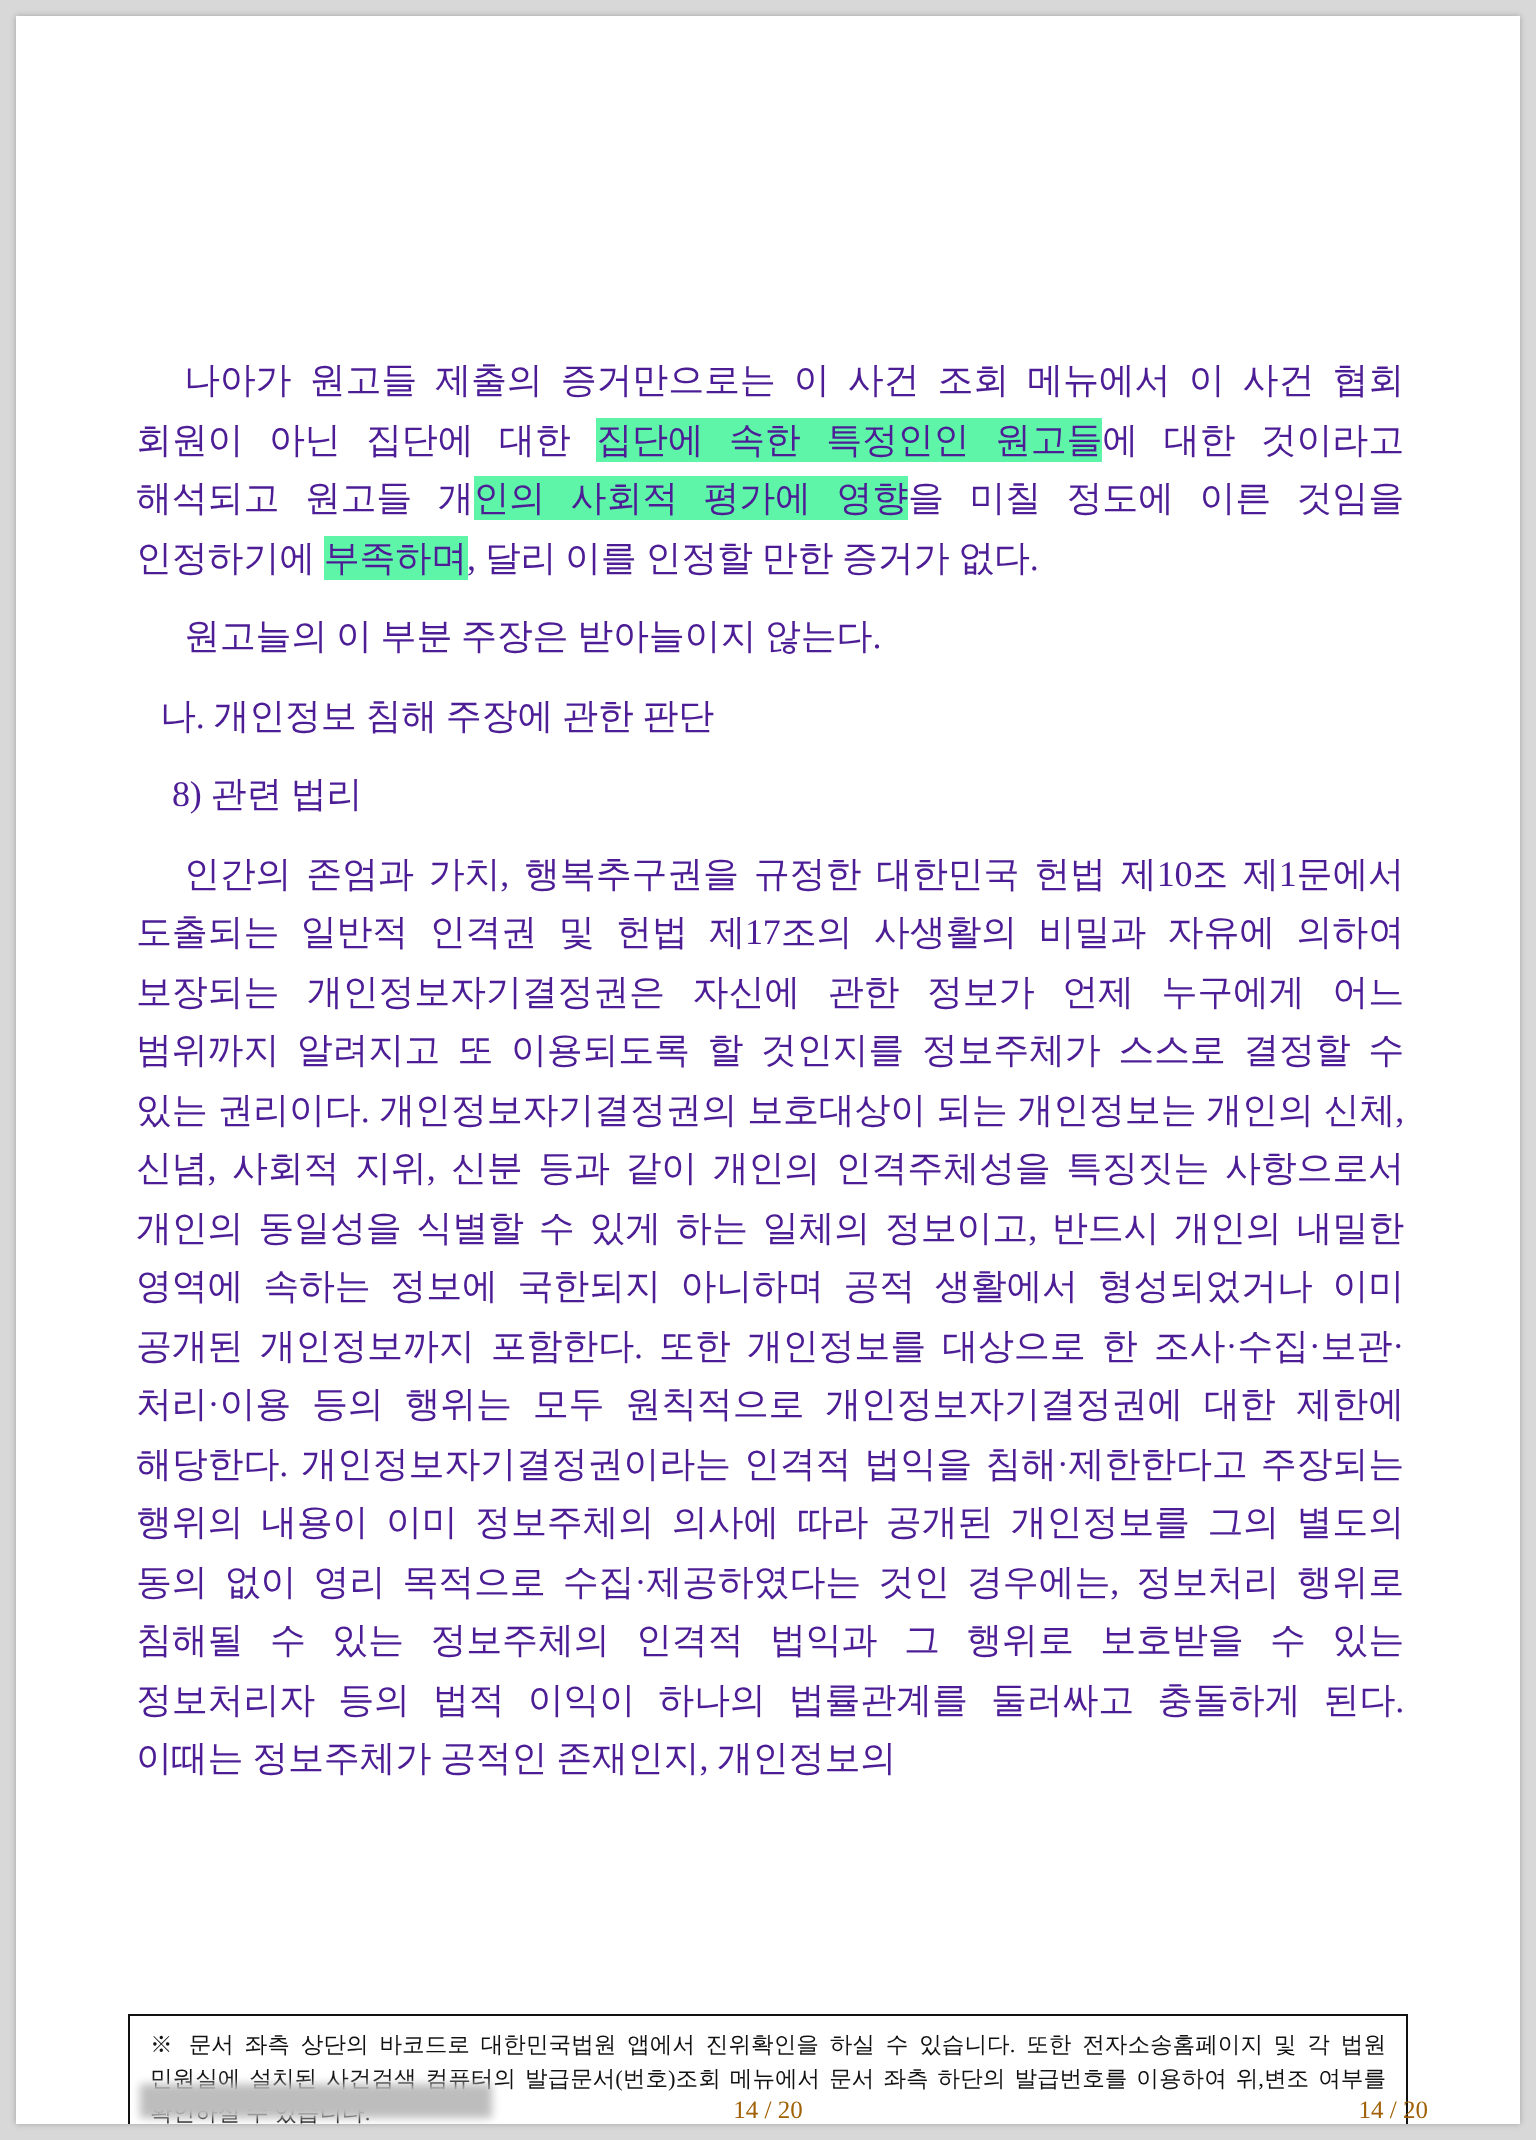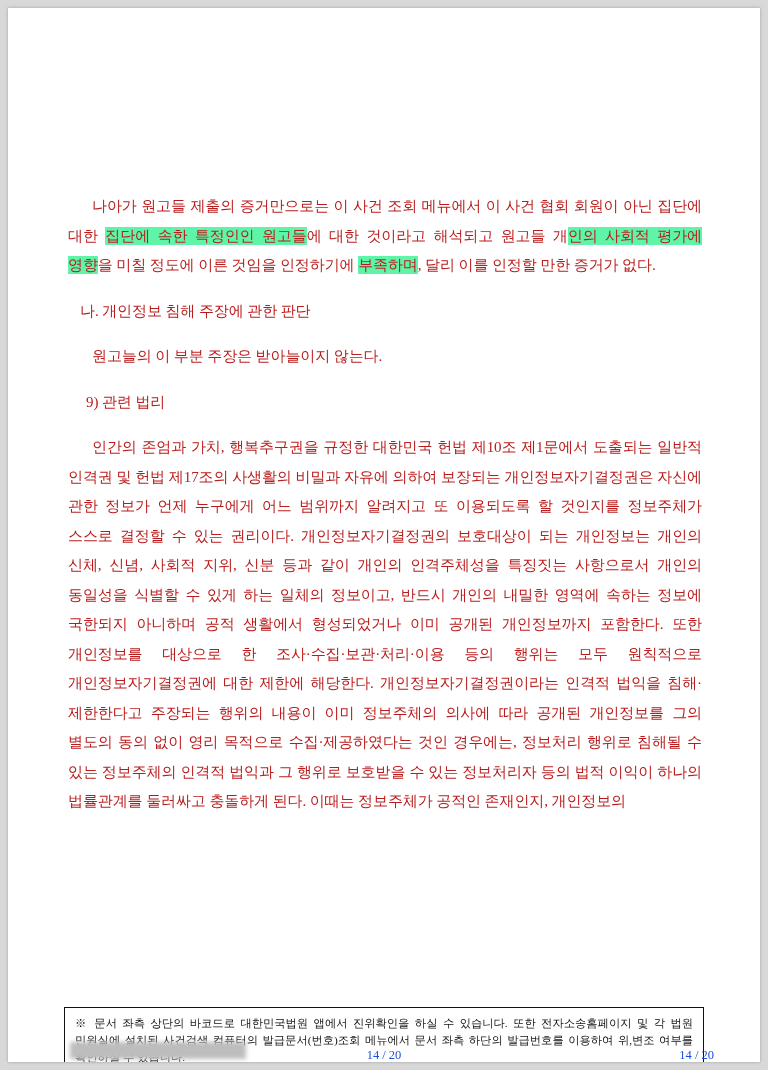--- a/index.html
+++ b/index.html
@@ -118,24 +118,24 @@
   
   .doc-body {
     position: absolute;
     left: 0;
     top: 168px;
     width: 752px;
     padding: 0 58px 0 60px;
     box-sizing: border-box;
   }
   p.para {
-    margin: 16px 0 10px 0;
-    font-size: 15px;
+    margin: 0 0 10px 0;
+    font-size: 18px;
     line-height: 29.5px;
-    color: #b91c1c;
+    color: #4c1d95;
     text-align: justify;
     text-justify: inter-character;
     letter-spacing: -0.1px;
     word-break: keep-all;
   }
   p.indent1 { text-indent: 24px; }
   p.indent2 { padding-left: 12px; }
   p.indent3 { padding-left: 18px; }
   .hl {
     background: #5ef5a8;
@@ -167,48 +167,48 @@
     top: 1034px;
     width: 176px;
     height: 17px;
     background: #bdbdbd;
     filter: blur(2.2px);
   }
   .page-num {
     position: absolute;
     top: 1040px;
     font-size: 12.5px;
-    color: #1d4ed8;
+    color: #a16207;
     font-family: "Liberation Serif", serif;
   }
   .page-num.center { left: 50%; transform: translateX(-50%); }
   .page-num.right { right: 46px; }
 </style>
 </head>
 <body>
 
 <div class="page">
 
 
   <div class="doc-body">
 
     <p class="para indent1">
       <span>나아가 원고들 제출의 증거만으로는 이 사건 조회 메뉴에서 이 사건 협회 회원이 아닌 집단에 대한 </span><span class="hl">집단에 속한 특정인인 원고들</span><span>에 대한 것이라고 해석되고 원고들 개</span><span class="hl">인의 사회적 평가에 영향</span><span>을 미칠 정도에 이른 것임을 인정하기에 </span><span class="hl">부족하며</span><span>, 달리 이를 인정할 만한 증거가 없다.</span>
     </p>
 
+    <p class="para indent1">
+      <span>원고늘의 이 부분 주장은 받아늘이지 않는다.</span>
+    </p>
+
     <p class="para indent2">
       <span>나. 개인정보 침해 주장에 관한 판단</span>
     </p>
 
-    <p class="para indent1">
-      <span>원고늘의 이 부분 주장은 받아늘이지 않는다.</span>
-    </p>
-
     <p class="para indent3">
-      <span>9) 관련 법리</span>
+      <span>8) 관련 법리</span>
     </p>
 
     <p class="para indent1">
       <span>인간의 존엄과 가치, 행복추구권을 규정한 대한민국 헌법 제10조 제1문에서 도출되는 일반적 인격권 및 헌법 제17조의 사생활의 비밀과 자유에 의하여 보장되는 개인정보자기결정권은 자신에 관한 정보가 언제 누구에게 어느 범위까지 알려지고 또 이용되도록 할 것인지를 정보주체가 스스로 결정할 수 있는 권리이다. 개인정보자기결정권의 보호대상이 되는 개인정보는 개인의 신체, 신념, 사회적 지위, 신분 등과 같이 개인의 인격주체성을 특징짓는 사항으로서 개인의 동일성을 식별할 수 있게 하는 일체의 정보이고, 반드시 개인의 내밀한 영역에 속하는 정보에 국한되지 아니하며 공적 생활에서 형성되었거나 이미 공개된 개인정보까지 포함한다. 또한 개인정보를 대상으로 한 조사·수집·보관·처리·이용 등의 행위는 모두 원칙적으로 개인정보자기결정권에 대한 제한에 해당한다. 개인정보자기결정권이라는 인격적 법익을 침해·제한한다고 주장되는 행위의 내용이 이미 정보주체의 의사에 따라 공개된 개인정보를 그의 별도의 동의 없이 영리 목적으로 수집·제공하였다는 것인 경우에는, 정보처리 행위로 침해될 수 있는 정보주체의 인격적 법익과 그 행위로 보호받을 수 있는 정보처리자 등의 법적 이익이 하나의 법률관계를 둘러싸고 충돌하게 된다. 이때는 정보주체가 공적인 존재인지, 개인정보의</span>
     </p>
 
   </div>
 
   <div class="footer-note">
     <span>※ 문서 좌측 상단의 바코드로 대한민국법원 앱에서 진위확인을 하실 수 있습니다. 또한 전자소송홈페이지 및 각 법원 민원실에 설치된 사건검색 컴퓨터의 발급문서(번호)조회 메뉴에서 문서 좌측 하단의 발급번호를 이용하여 위,변조 여부를 확인하실 수 있습니다.</span>

